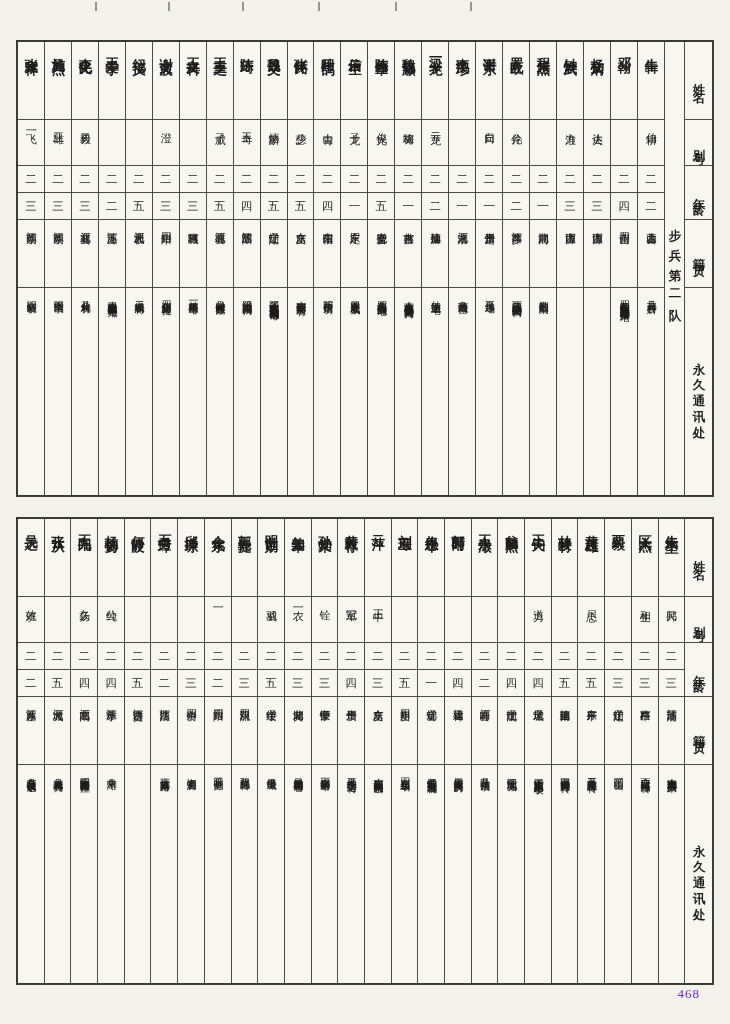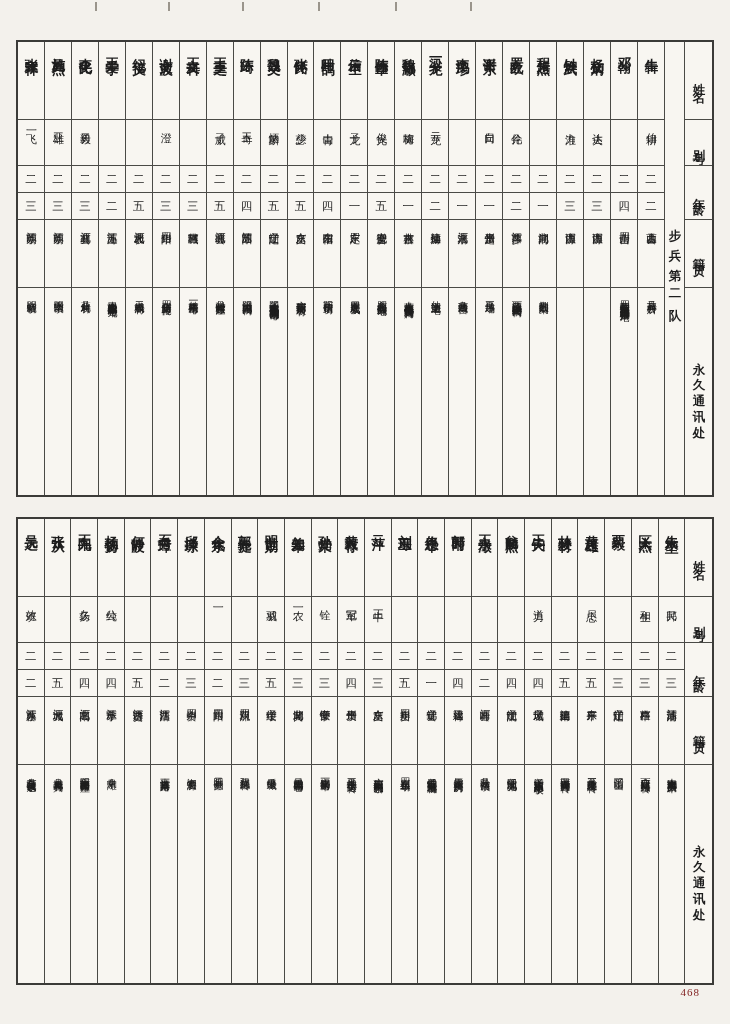--- a/index.html
+++ b/index.html
@@ -50,21 +50,21 @@
   .hcell .vtext{font-size:12.5px;font-weight:bold;}
   .h-name{height:78px;}  .h-name .vtext{letter-spacing:8px;}
   .h-alias{height:46px;} .h-alias .vtext{letter-spacing:4px;}
   .h-age{height:54px;}   .h-age .vtext{letter-spacing:5px;}
   .h-native{height:68px;}.h-native .vtext{letter-spacing:6px;}
   .h-addr{flex:1;}       .h-addr .vtext{letter-spacing:16px;font-size:12.5px;}
   .unit-cell{flex:1;display:flex;align-items:center;justify-content:center;}
   .unit-cell .vtext{font-size:12.5px;font-weight:bold;letter-spacing:20px;}
   #page-number{
     position:absolute;top:986px;right:30px;
-    font-size:11px;color:#7f1d1d;letter-spacing:1px;text-align:right;
+    font-size:13px;color:#6d28d9;letter-spacing:1px;text-align:right;
   }
 </style>
 </head>
 <body>
 
 <div class="scan-tick" style="left:95px"></div>
 <div class="scan-tick" style="left:168px"></div>
 <div class="scan-tick" style="left:242px"></div>
 <div class="scan-tick" style="left:318px"></div>
 <div class="scan-tick" style="left:395px"></div>

